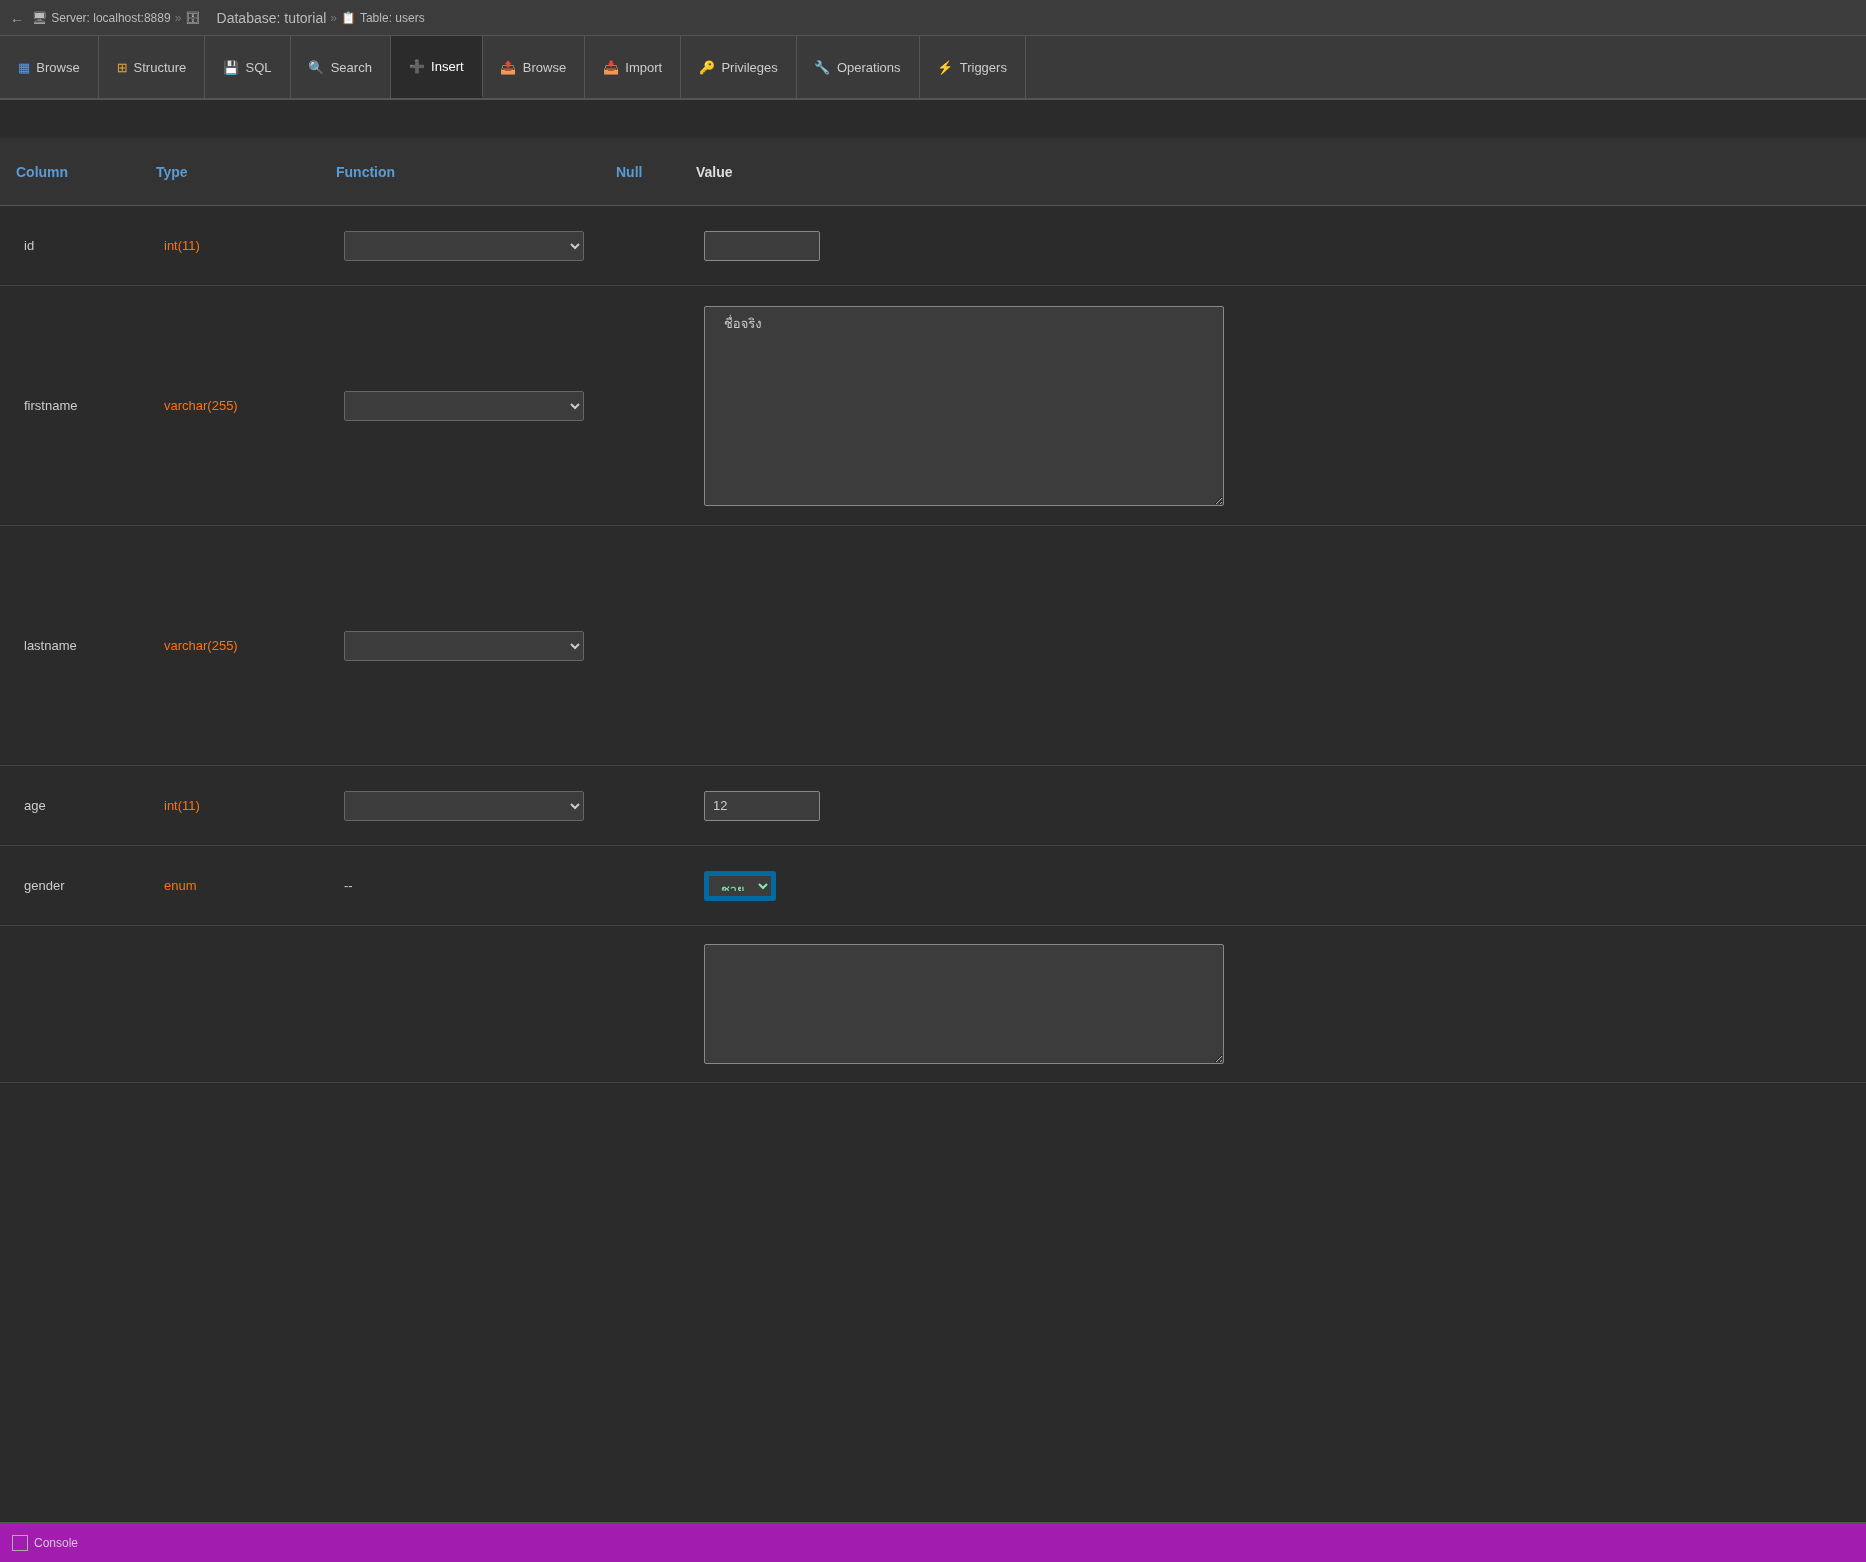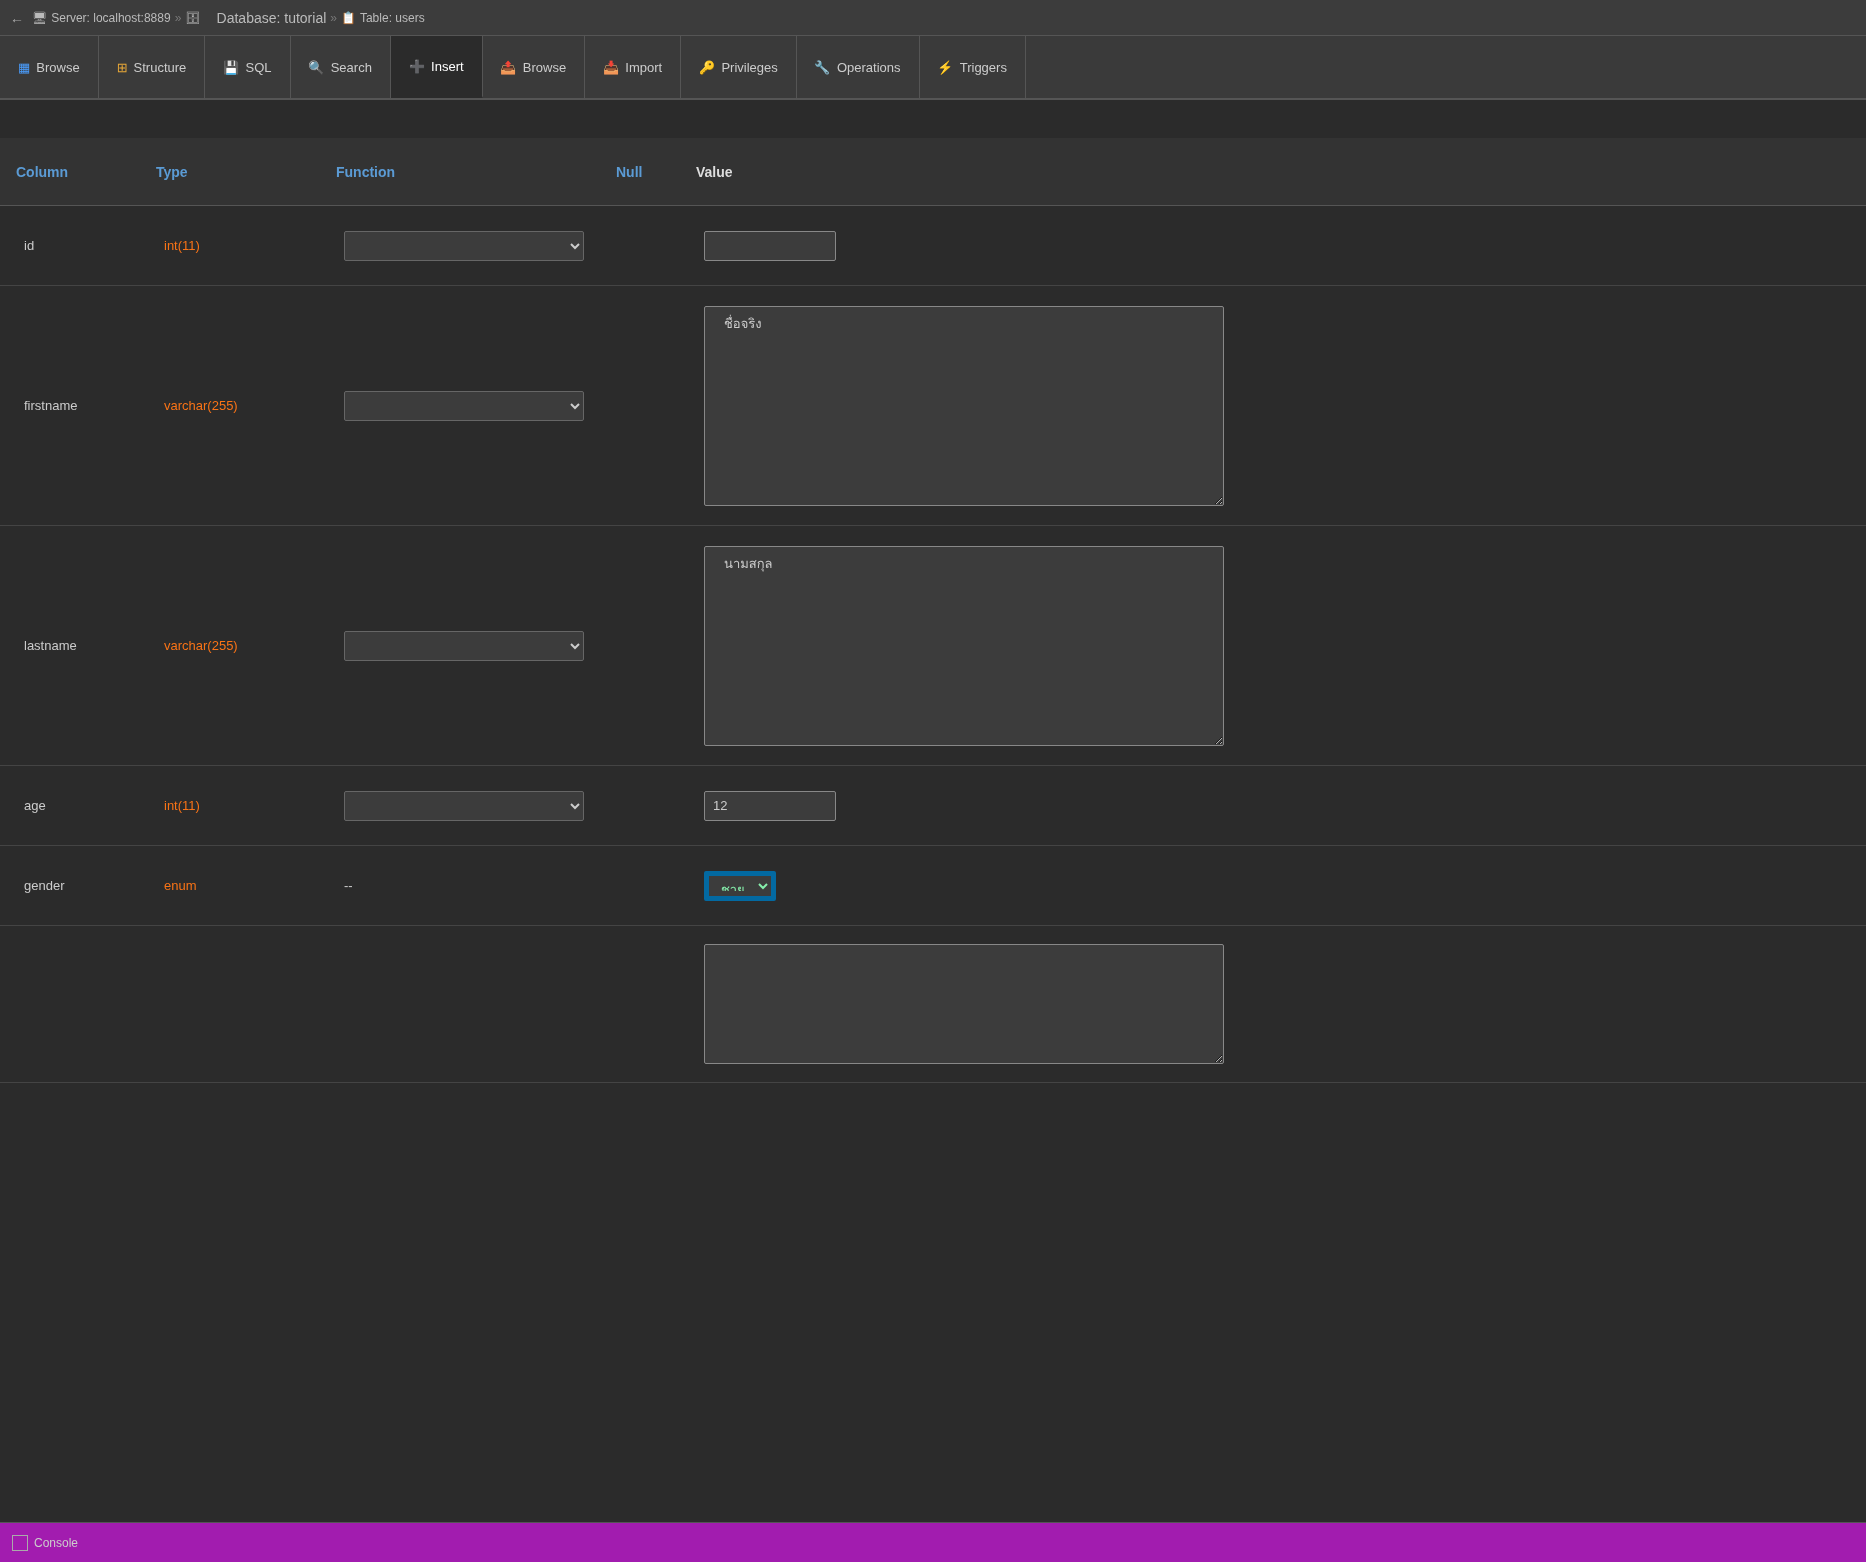--- a/index.html
+++ b/index.html
@@ -124,21 +124,21 @@
     }
 
     
     .value-input {
       background: #3c3c3c;
       border: 1px solid #888;
       color: #ccc;
       padding: 5px 8px;
       border-radius: 2px;
       font-size: 13px;
-      width: 132px;
+      width: 116px;
       height: 30px;
     }
     .value-textarea {
       background: #3c3c3c;
       border: 1px solid #888;
       color: #ccc;
       padding: 6px 19px;
       border-radius: 2px;
       font-size: 13px;
       width: 520px;
@@ -296,23 +296,20 @@
 
 <div class="data-row tall">
   <div class="cell col-name">lastname</div>
   <div class="cell col-type">varchar(255)</div>
   <div class="cell">
     <select class="func-select">
       <option value=""></option>
     </select>
   </div>
   <div class="cell"></div>
-  <div class="cell">
-    <textarea class="value-textarea" style="">นามสกุล</textarea>
-  </div>
 </div>
 
 <div class="data-row">
   <div class="cell col-name">age</div>
   <div class="cell col-type">int(11)</div>
   <div class="cell">
     <select class="func-select">
       <option value=""></option>
     </select>
   </div>

